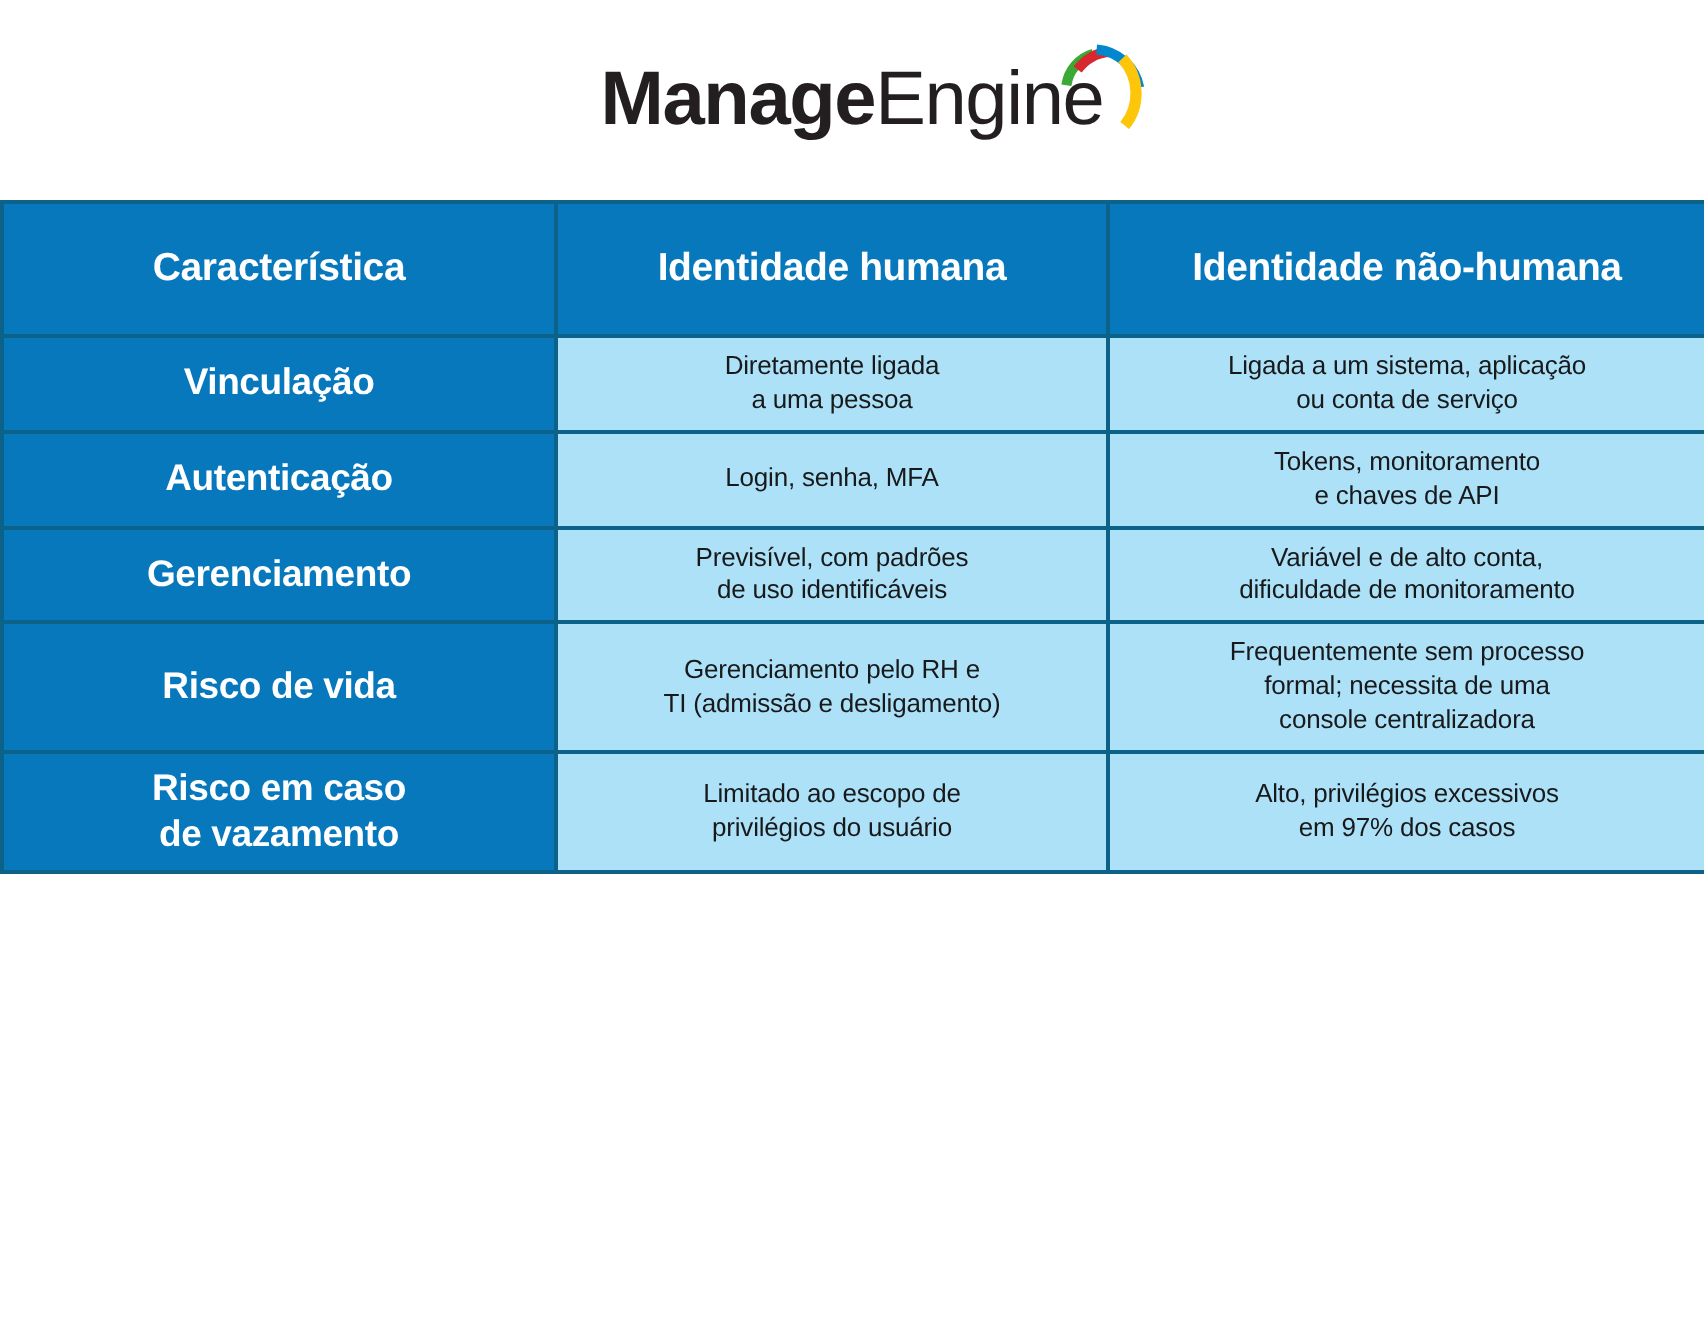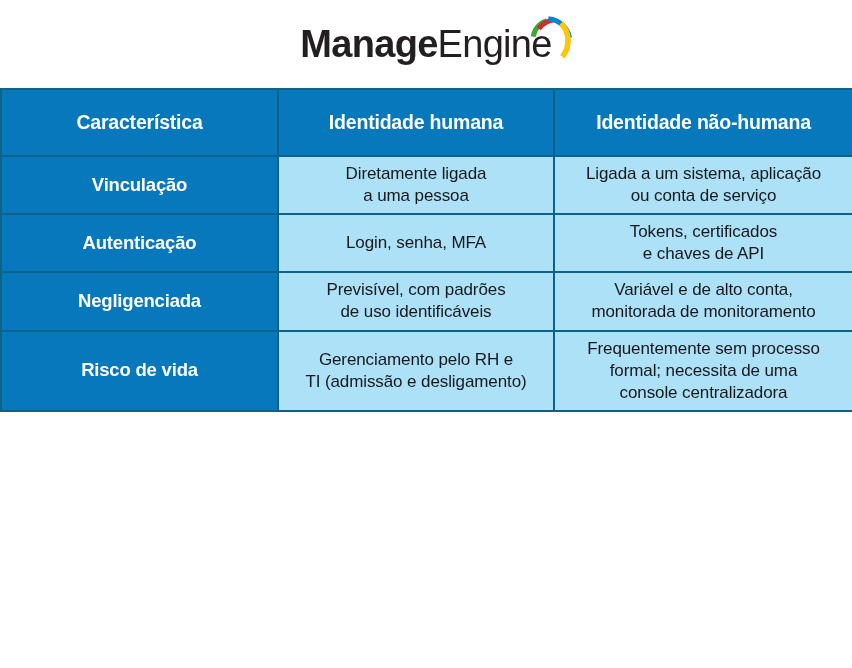--- a/index.html
+++ b/index.html
@@ -9,21 +9,21 @@
   body {
     width: 852px;
     height: 668px;
     background: #ffffff;
     font-family: "Liberation Sans", sans-serif;
     overflow: hidden;
   }
 
   
   .logo-band {
-    height: 88px;
+    height: 100px;
     width: 852px;
     display: flex;
     align-items: center;
     justify-content: center;
     background: #ffffff;
     box-sizing: border-box;
   }
   .logo-wrap {
     position: relative;
     display: flex;
@@ -82,21 +82,21 @@
     color: #ffffff;
     font-size: 18.5px;
     font-weight: 700;
     letter-spacing: -0.2px;
     line-height: 1.24;
     margin-top: 16px;
   }
   td.value-cell {
     background: #ade1f7;
     color: #18191b;
-    font-size: 17px;
+    font-size: 13px;
     font-weight: 400;
     letter-spacing: -0.1px;
     line-height: 1.3;
   }
   .cell-line { display: block; }
 </style>
 </head>
 <body>
 
 <div class="logo-band">
@@ -141,45 +141,59 @@
         </td>
       </tr>
       <tr>
         <td class="feature-cell">
           <span class="cell-line">Autenticação</span>
         </td>
         <td class="value-cell">
           <span class="cell-line">Login, senha, MFA</span>
         </td>
         <td class="value-cell">
-          <span class="cell-line">Tokens, certificados</span>
+          <span class="cell-line">Tokens, monitoramento</span>
           <span class="cell-line">e chaves de API</span>
         </td>
       </tr>
       <tr>
         <td class="feature-cell">
-          <span class="cell-line">Negligenciada</span>
+          <span class="cell-line">Gerenciamento</span>
         </td>
         <td class="value-cell">
           <span class="cell-line">Previsível, com padrões</span>
           <span class="cell-line">de uso identificáveis</span>
         </td>
         <td class="value-cell">
           <span class="cell-line">Variável e de alto conta,</span>
-          <span class="cell-line">monitorada de monitoramento</span>
+          <span class="cell-line">dificuldade de monitoramento</span>
         </td>
       </tr>
       <tr>
         <td class="feature-cell">
           <span class="cell-line">Risco de vida</span>
         </td>
         <td class="value-cell">
           <span class="cell-line">Gerenciamento pelo RH e</span>
           <span class="cell-line">TI (admissão e desligamento)</span>
         </td>
         <td class="value-cell">
           <span class="cell-line">Frequentemente sem processo</span>
           <span class="cell-line">formal; necessita de uma</span>
           <span class="cell-line">console centralizadora</span>
         </td>
       </tr>
+      <tr>
+        <td class="feature-cell">
+          <span class="cell-line">Risco em caso</span>
+          <span class="cell-line">de vazamento</span>
+        </td>
+        <td class="value-cell">
+          <span class="cell-line">Limitado ao escopo de</span>
+          <span class="cell-line">privilégios do usuário</span>
+        </td>
+        <td class="value-cell">
+          <span class="cell-line">Alto, privilégios excessivos</span>
+          <span class="cell-line">em 97% dos casos</span>
+        </td>
+      </tr>
     </tbody>
 </table>
 
 </body></html>

